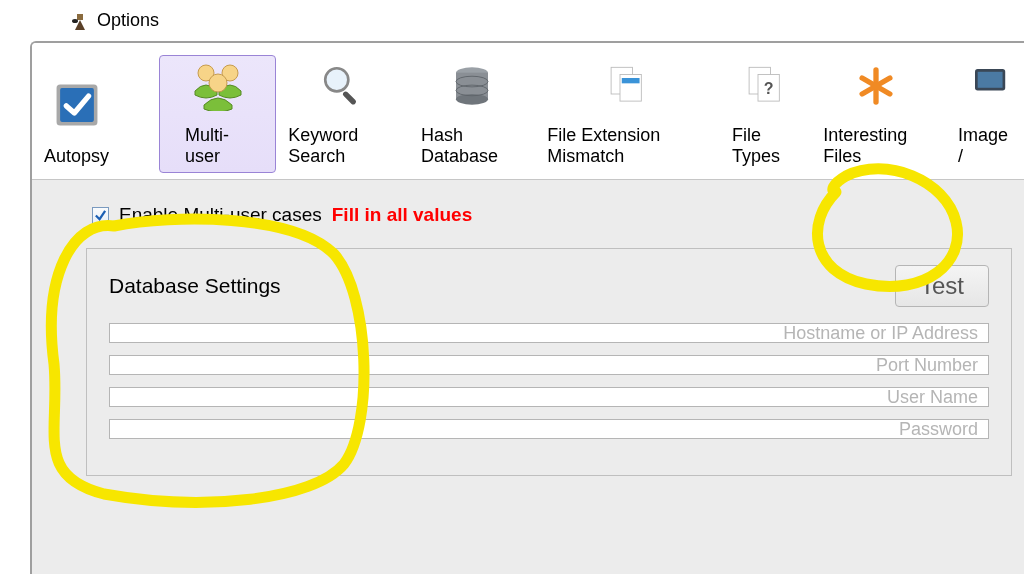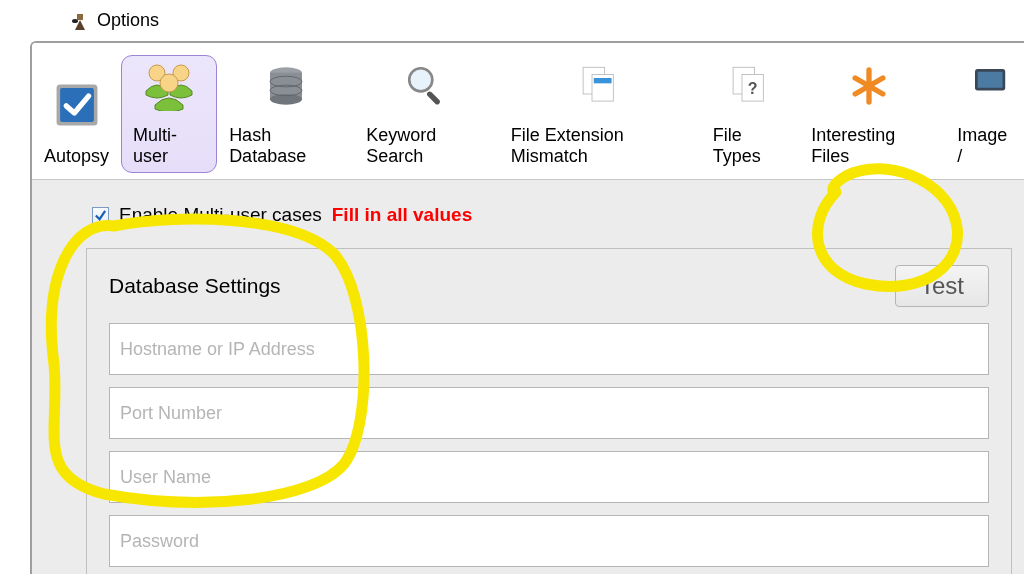--- a/index.html
+++ b/index.html
@@ -56,22 +56,23 @@
     width: 54px;
     height: 54px;
     display: flex;
     align-items: center;
     justify-content: center;
     margin-bottom: 14px;
   }
   .tool-item.selected {
     border: 1px solid #9a84d6;
     background: linear-gradient(#ece6fb, #e6def9);
-    border-radius: 11px;
-    padding: 5px 11px 5px;
+    border-radius: 4px;
+    padding: 5px 25px 5px;
+    margin-left: 38px;
   }
   .content-area {
     background: #ececec;
     border-top: 1px solid #c6c6c6;
     padding: 24px 0 40px 54px;
     position: relative;
     min-height: 400px;
   }
   .checkbox-row {
     display: flex;
@@ -108,27 +109,28 @@
     border: 1px solid #b5b5b5;
     background: linear-gradient(#f4f4f4,#e6e6e6);
     border-radius: 4px;
     padding: 6px 24px;
     font-size: 24px;
     color: #555;
     cursor: pointer;
   }
   .text-input {
     width: 100%;
-    height: 52px;
+    height: 20px;
     padding: 4px 10px;
     font-size: 18px;
     border: 1px solid #b5b5b5;
     background: #fff;
     margin-bottom: 12px;
     color: #333;
+    text-align: right;
   }
   .text-input::placeholder { color: #b5b5b5; }
   .hl-svg { position: absolute; pointer-events: none; }
 </style>
 </head>
 <body>
 
 <div class="window">
   <div class="titlebar">
     <span class="app-icon">
@@ -165,38 +167,38 @@
             <circle cx="27" cy="26" r="9" fill="#f7d488" stroke="#c69b4e"></circle>
             <path d="M13 48 Q27 34 41 48 L41 52 Q27 58 13 52 Z" fill="#7bbf3a" stroke="#568a25"></path>
           </svg>
         </span>
         <span>Multi-user</span>
       </div>
 
       <div class="tool-item">
         <span class="tool-icon">
           <svg viewBox="0 0 54 54" width="48" height="48">
+            <circle cx="20" cy="20" r="13" fill="#e8f2fb" stroke="#888" stroke-width="3"></circle>
+            <rect x="30" y="32" width="18" height="6" rx="3" transform="rotate(45 30 32)" fill="#555"></rect>
+          </svg>
+        </span>
+        <span>Keyword Search</span>
+      </div>
+
+      <div class="tool-item">
+        <span class="tool-icon">
+          <svg viewBox="0 0 54 54" width="48" height="48">
             <ellipse cx="27" cy="12" rx="18" ry="6" fill="#9aa0a6"></ellipse>
             <rect x="9" y="12" width="36" height="30" fill="#8a8f95"></rect>
             <ellipse cx="27" cy="42" rx="18" ry="6" fill="#6f757b"></ellipse>
             <ellipse cx="27" cy="22" rx="18" ry="6" fill="none" stroke="#5d6268"></ellipse>
             <ellipse cx="27" cy="32" rx="18" ry="6" fill="none" stroke="#5d6268"></ellipse>
           </svg>
         </span>
         <span>Hash Database</span>
-      </div>
-
-      <div class="tool-item">
-        <span class="tool-icon">
-          <svg viewBox="0 0 54 54" width="48" height="48">
-            <circle cx="20" cy="20" r="13" fill="#e8f2fb" stroke="#888" stroke-width="3"></circle>
-            <rect x="30" y="32" width="18" height="6" rx="3" transform="rotate(45 30 32)" fill="#555"></rect>
-          </svg>
-        </span>
-        <span>Keyword Search</span>
       </div>
 
       <div class="tool-item">
         <span class="tool-icon">
           <svg viewBox="0 0 54 54" width="48" height="48">
             <rect x="8" y="6" width="24" height="30" fill="#fff" stroke="#bbb"></rect>
             <rect x="18" y="14" width="24" height="30" fill="#fff" stroke="#bbb"></rect>
             <rect x="20" y="18" width="20" height="6" fill="#3a93d8"></rect>
           </svg>
         </span>

